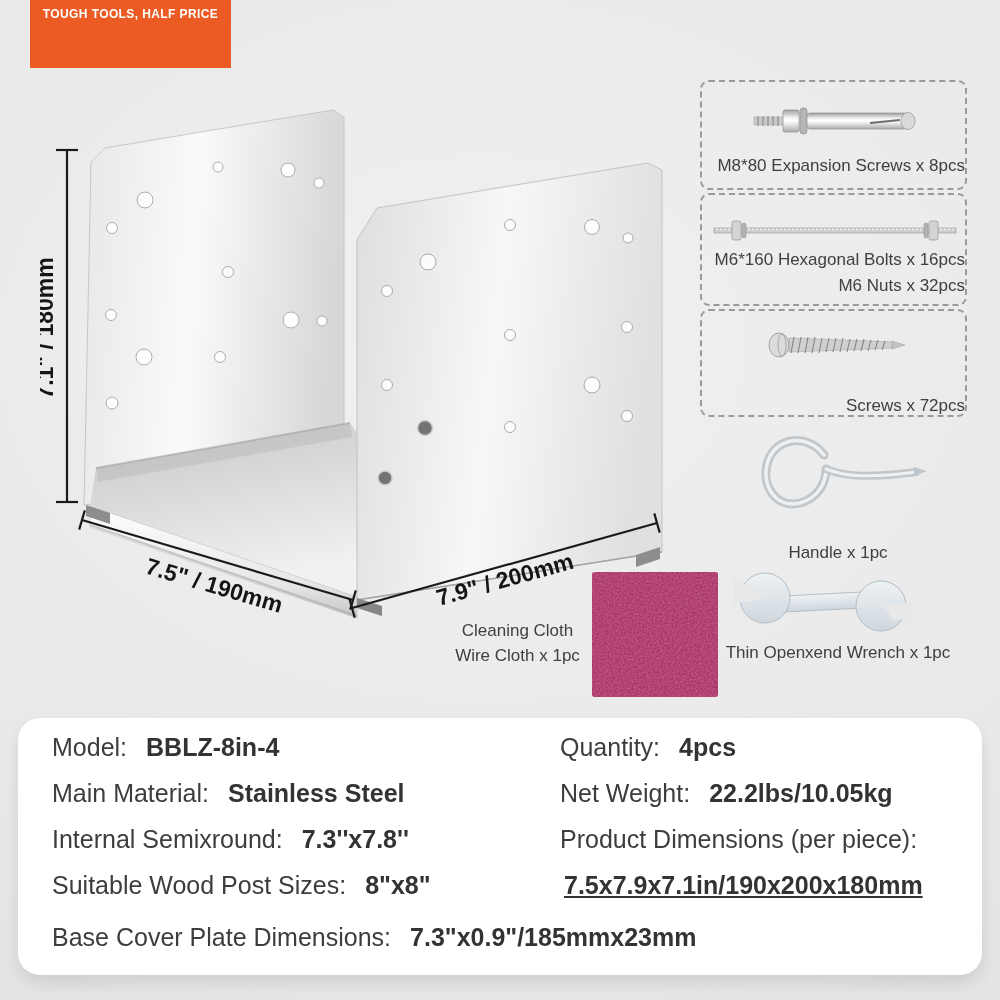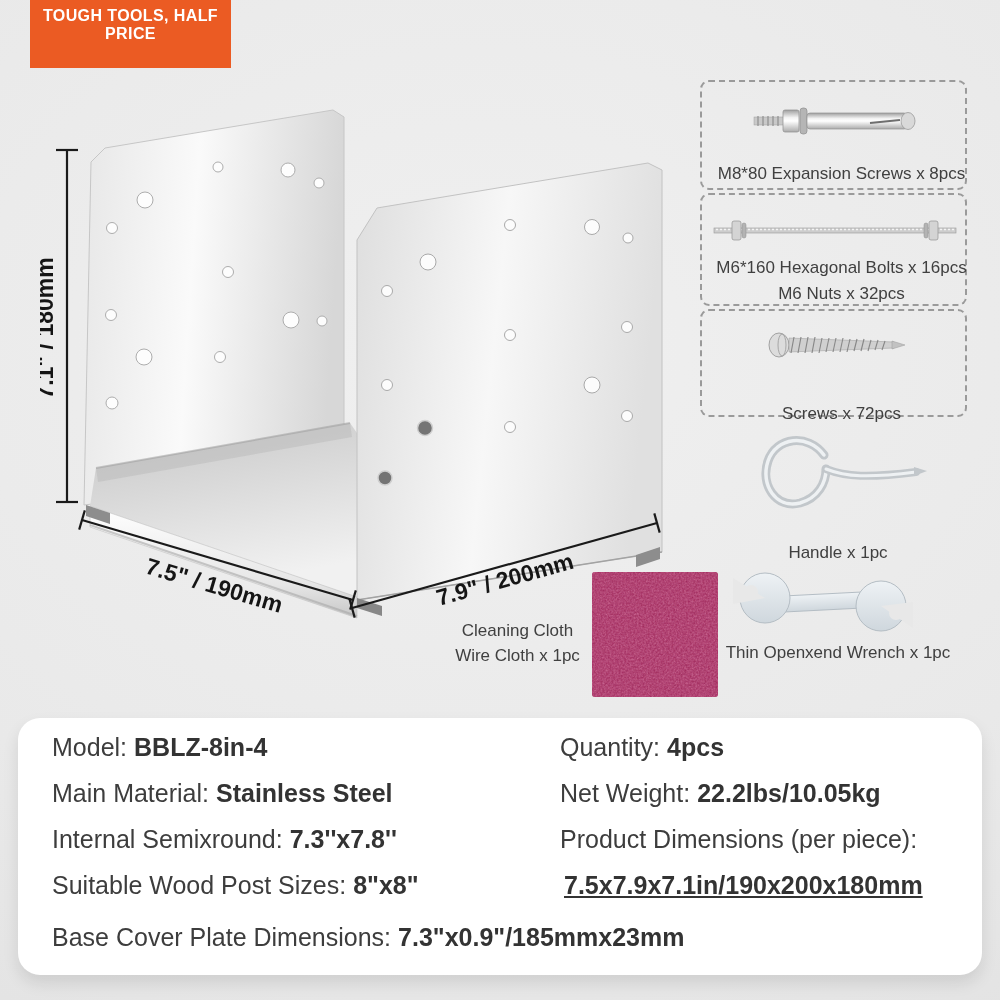--- a/index.html
+++ b/index.html
@@ -4,36 +4,36 @@
 <style>
   html,body{margin:0;padding:0;background:#e6e6e6;}
   .stage{position:relative;width:1000px;height:1000px;overflow:hidden;
     font-family:"Liberation Sans",sans-serif;
     background:radial-gradient(130% 95% at 48% 35%, #f0f0f0 0%, #e9e9e9 55%, #dfdfdf 100%);}
   
   .logo{position:absolute;left:30px;top:0;width:201px;height:68px;background:#EB5B23;
     color:#fff;text-align:center;box-sizing:border-box;padding-top:6px;}
   .logo-brand{font-size:41px;font-weight:bold;letter-spacing:1px;line-height:38px;}
   .logo-reg{font-size:13px;vertical-align:18px;font-weight:bold;}
-  .logo-tagline{font-size:16px;font-weight:bold;letter-spacing:.4px;margin-top:1px;}
+  .logo-tagline{font-size:12px;font-weight:bold;letter-spacing:.4px;margin-top:1px;}
   
   .bracket-svg{position:absolute;left:40px;top:85px;width:650px;height:560px;}
   .dimtext{font-size:23px;font-weight:bold;fill:#151515;}
   
   .acc-box{position:absolute;left:700px;width:267px;border:2px dashed #9a9a9a;border-radius:9px;
     box-sizing:border-box;}
-  .acc-box .cap{position:absolute;left:0;width:100%;text-align:center;margin:8px;
+  .acc-box .cap{position:absolute;left:0;width:100%;text-align:right;margin:0;
     font-size:17px;color:#404040;line-height:25px;}
   .acc-icon{position:absolute;}
   .float-cap{position:absolute;text-align:center;font-size:17px;color:#404040;line-height:25px;margin:0;}
   
   .panel{position:absolute;left:18px;top:718px;width:964px;height:257px;background:#fff;
     border-radius:22px;box-shadow:0 8px 16px rgba(0,0,0,.10);}
   .spec-row{position:absolute;font-size:25px;color:#3d3d3d;white-space:nowrap;}
-  .spec-row .val{font-weight:bold;color:#333;margin-left:7px;}
+  .spec-row .val{font-weight:bold;color:#333;margin-left:19px;}
   .col-l{left:34px;} .col-r{left:542px;}
   .r0{top:15px;} .r1{top:61px;} .r2{top:107px;} .r3{top:153px;} .r4{top:205px;}
 </style>
 </head>
 <body>
 
 <div class="stage">
 
   <div class="logo">
     <div class="logo-tagline">TOUGH TOOLS, HALF PRICE</div>

